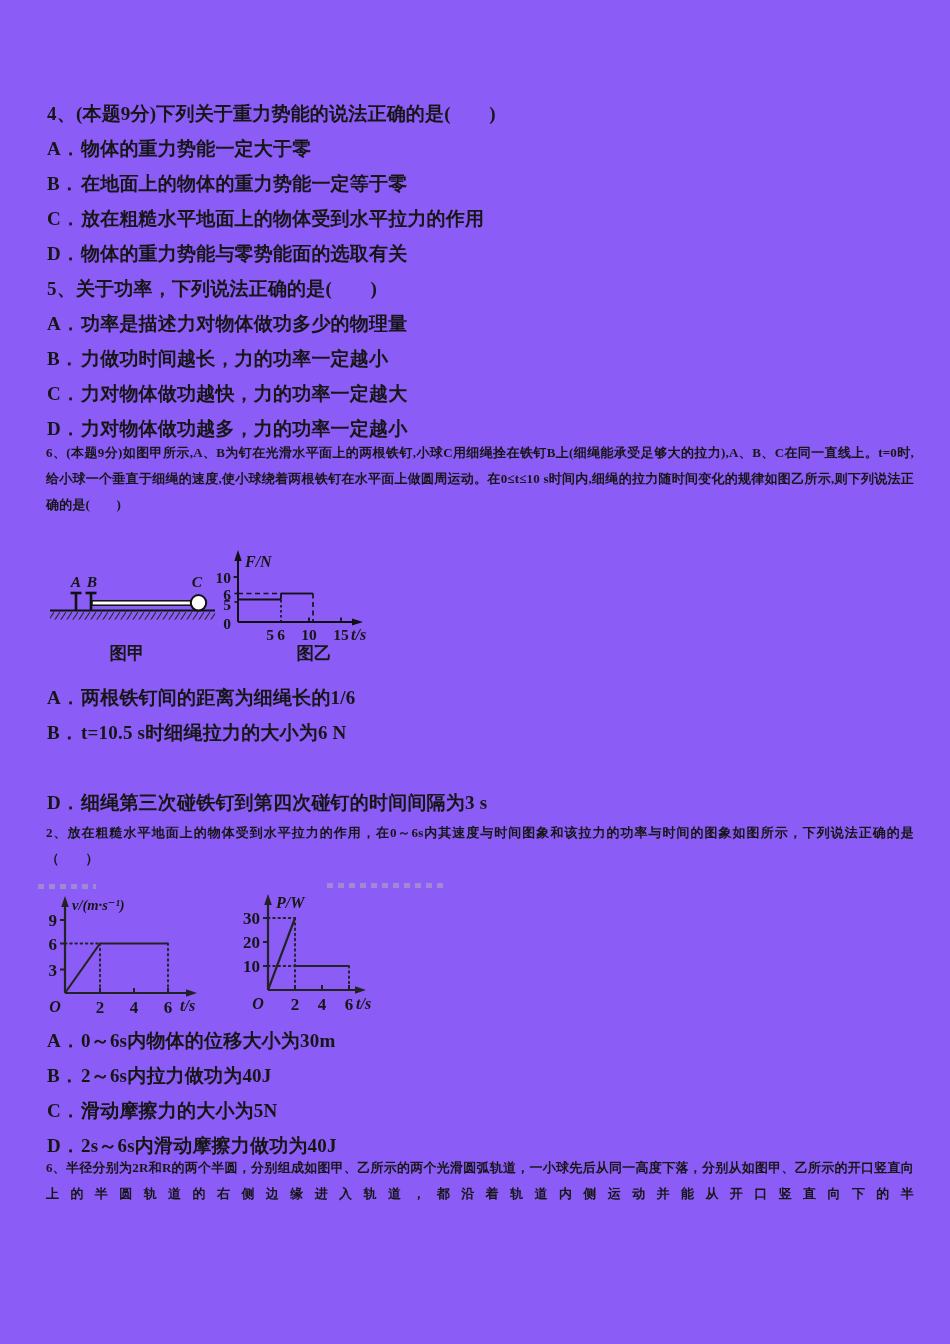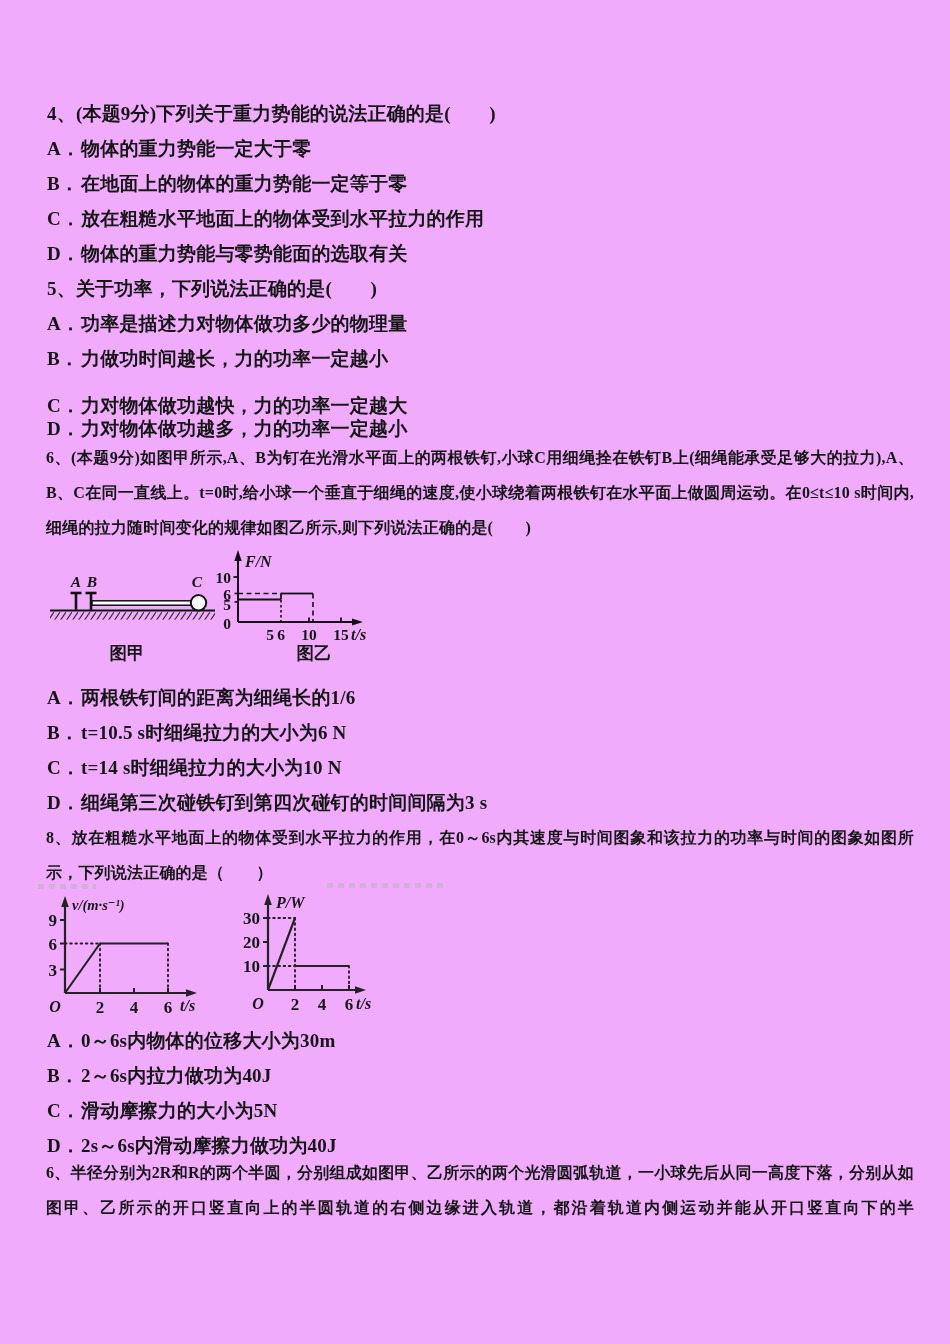--- a/index.html
+++ b/index.html
@@ -1,28 +1,28 @@
 <!DOCTYPE html>
 <html><head>
 <meta charset="utf-8">
 <style>
   html,body { margin:0; padding:0; background:#ffffff; }
   .page {
-    position:relative; width:950px; height:1344px; background:#f0abfc;
+    position:relative; width:950px; height:1344px; background:#8b5cf6;
     font-family:"Liberation Serif","DejaVu Sans",serif;
     color:#161616; font-weight:700; overflow:hidden;
   }
   .row {
     position:absolute; left:47px; font-size:19px; line-height:24px;
     white-space:nowrap; letter-spacing:0.2px;
   }
   .row .opt-label { display:inline-block; min-width:34px; }
   .stem {
-    position:absolute; left:46px; width:868px; font-size:16px;
-    line-height:35px; text-align:justify; letter-spacing:0.2px;
+    position:absolute; left:46px; width:868px; font-size:13px;
+    line-height:26px; text-align:justify; letter-spacing:0.2px;
   }
   .stem.flush-last { text-align-last:justify; }
   .fig { position:absolute; }
   .fig text { font-family:"Liberation Serif","DejaVu Sans",serif; font-weight:700; fill:#161616; }
   .fig .it { font-style:italic; }
   .artifact {
     position:absolute; height:5px; opacity:.5; filter:blur(.5px);
     background:repeating-linear-gradient(90deg,#b5b5b5 0 6px,transparent 6px 11px);
   }
 </style>
@@ -33,21 +33,21 @@
 
   <div class="row" style="top:102px">4、(本题9分)下列关于重力势能的说法正确的是(　　)</div>
   <div class="row" style="top:137px"><span class="opt-label">A．</span><span>物体的重力势能一定大于零</span></div>
   <div class="row" style="top:172px"><span class="opt-label">B．</span><span>在地面上的物体的重力势能一定等于零</span></div>
   <div class="row" style="top:207px"><span class="opt-label">C．</span><span>放在粗糙水平地面上的物体受到水平拉力的作用</span></div>
   <div class="row" style="top:242px"><span class="opt-label">D．</span><span>物体的重力势能与零势能面的选取有关</span></div>
 
   <div class="row" style="top:277px">5、关于功率，下列说法正确的是(　　)</div>
   <div class="row" style="top:312px"><span class="opt-label">A．</span><span>功率是描述力对物体做功多少的物理量</span></div>
   <div class="row" style="top:347px"><span class="opt-label">B．</span><span>力做功时间越长，力的功率一定越小</span></div>
-  <div class="row" style="top:394px"><span class="opt-label">C．</span><span>力对物体做功越快，力的功率一定越大</span></div>
+  <div class="row" style="top:382px"><span class="opt-label">C．</span><span>力对物体做功越快，力的功率一定越大</span></div>
   <div class="row" style="top:417px"><span class="opt-label">D．</span><span>力对物体做功越多，力的功率一定越小</span></div>
 
   <div class="stem" style="top:440px">6、(本题9分)如图甲所示,A、B为钉在光滑水平面上的两根铁钉,小球C用细绳拴在铁钉B上(细绳能承受足够大的拉力),A、B、C在同一直线上。t=0时,给小球一个垂直于细绳的速度,使小球绕着两根铁钉在水平面上做圆周运动。在0≤t≤10 s时间内,细绳的拉力随时间变化的规律如图乙所示,则下列说法正确的是(　　)</div>
 
   <svg class="fig" style="left:40px;top:546px" width="335" height="118" viewBox="40 546 335 118">
     <defs>
       <pattern id="hatch" width="6" height="9" patternUnits="userSpaceOnUse">
         <line x1="0" y1="9" x2="6" y2="0" stroke="#2a2a2a" stroke-width="1.1"></line>
       </pattern>
     </defs>
@@ -92,24 +92,23 @@
       <line x1="281" y1="593.5" x2="313" y2="593.5" stroke="#111" stroke-width="1.8"></line>
       <line x1="238" y1="593.5" x2="281" y2="593.5" stroke="#111" stroke-width="1.6" stroke-dasharray="5 3.5"></line>
       <line x1="281" y1="600" x2="281" y2="622" stroke="#111" stroke-width="1.6" stroke-dasharray="2.5 2.5"></line>
       <line x1="313" y1="593.5" x2="313" y2="622" stroke="#111" stroke-width="1.6" stroke-dasharray="5 3.5"></line>
       <text x="314" y="659" text-anchor="middle" font-size="17.5">图乙</text>
     </g>
   </svg>
 
   <div class="row" style="top:686px"><span class="opt-label">A．</span><span>两根铁钉间的距离为细绳长的1/6</span></div>
   <div class="row" style="top:721px"><span class="opt-label">B．</span><span>t=10.5 s时细绳拉力的大小为6 N</span></div>
-  <div class="row" style="top:756px"><span class="opt-label">C．</span><span>t=14 s时细绳拉力的大小为10 N</span></div>
   <div class="row" style="top:791px"><span class="opt-label">D．</span><span>细绳第三次碰铁钉到第四次碰钉的时间间隔为3 s</span></div>
 
-  <div class="stem" style="top:820px">8、放在粗糙水平地面上的物体受到水平拉力的作用，在0～6s内其速度与时间图象和该拉力的功率与时间的图象如图所示，下列说法正确的是（　　）</div>
+  <div class="stem" style="top:820px">2、放在粗糙水平地面上的物体受到水平拉力的作用，在0～6s内其速度与时间图象和该拉力的功率与时间的图象如图所示，下列说法正确的是（　　）</div>
 
   <div class="artifact" style="left:38px;top:884px;width:58px"></div>
   <div class="artifact" style="left:327px;top:883px;width:118px"></div>
 
   <svg class="fig" style="left:35px;top:878px" width="395" height="142" viewBox="35 878 395 142">
 
     <g>
       <line x1="65" y1="993" x2="65" y2="903" stroke="#222" stroke-width="2.2"></line>
       <polygon points="65,896 61.2,907 68.8,907" fill="#222"></polygon>
       <line x1="65" y1="993" x2="188" y2="993" stroke="#222" stroke-width="2.2"></line>

